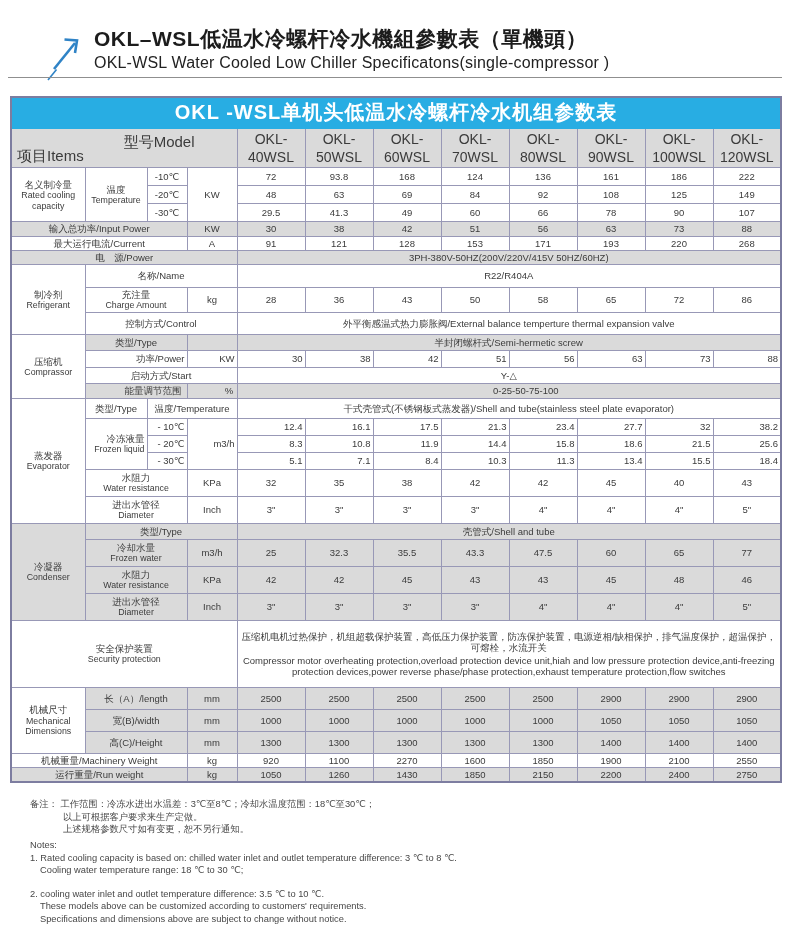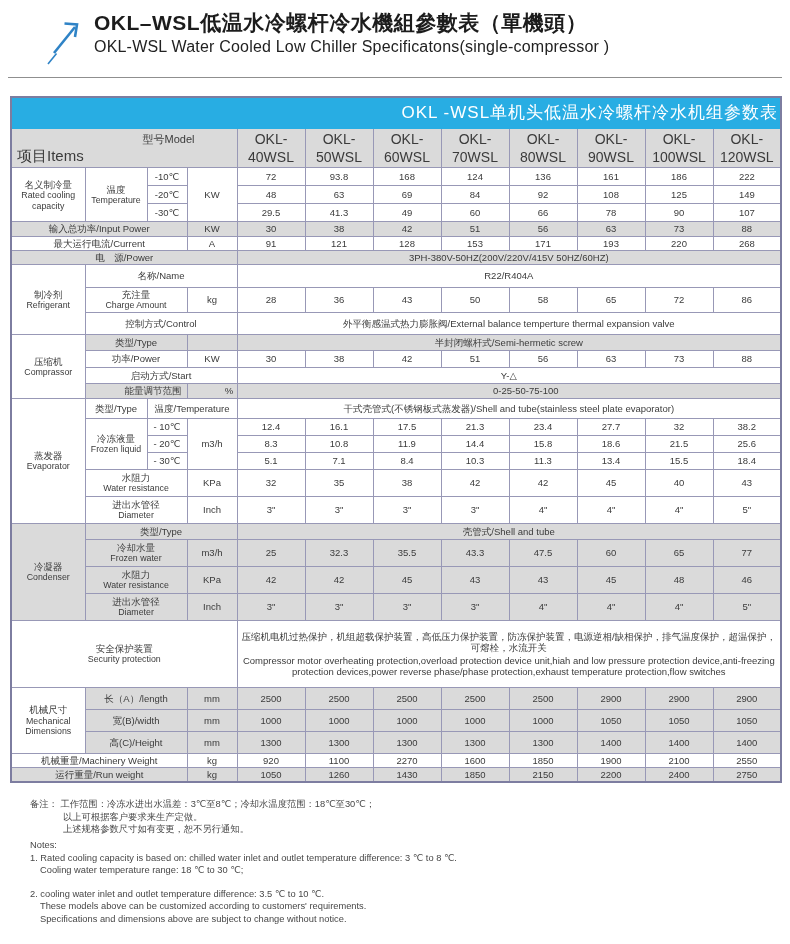--- a/index.html
+++ b/index.html
@@ -1,52 +1,52 @@
 <!DOCTYPE html>
 <html><head>
 <meta charset="utf-8">
 <style>
   html,body{margin:0;padding:0;background:#ffffff;}
   .page{position:relative;width:790px;height:944px;overflow:hidden;background:#fff;
         font-family:"Liberation Sans","DejaVu Sans",sans-serif;color:#3b3b3b;}
   
-  .hdr{position:absolute;top:10px;left:46px;display:flex;align-items:flex-start;}
+  .hdr{position:absolute;top:26px;left:46px;display:flex;align-items:flex-start;}
   .logo{width:44px;height:52px;margin-top:4px;}
   .titles{margin-left:4px;}
   .t-cn{font-size:21px;font-weight:bold;color:#1c1c1c;letter-spacing:0.5px;line-height:1.25;}
   .t-en{font-size:16px;color:#222;letter-spacing:0.2px;line-height:1.3;margin-top:1px;}
   .rule{position:absolute;top:77px;left:8px;width:774px;height:1px;background:#8f8f8f;}
   
   .spec{position:absolute;top:96px;left:10px;width:770px;border-collapse:collapse;table-layout:fixed;
         border:2px solid #7d7da0;}
   .spec td{border:1px solid #9898b6;text-align:center;vertical-align:middle;
            font-size:9.5px;line-height:1.18;padding:1px 2px;overflow:hidden;color:#3b3b3b;}
-  .banner td{background:#28ade3;border-color:#28ade3;color:#fff;font-size:17px;font-weight:normal;
-             letter-spacing:1px;height:28px;text-align:right;}
+  .banner td{background:#28ade3;border-color:#28ade3;color:#fff;font-size:20px;font-weight:bold;
+             letter-spacing:1px;height:28px;}
   .gr td{background:#dadada;}
   .w{background:#ffffff !important;}
   .g{background:#dadada;}
   .small{font-size:8.8px;}
   .lab div{line-height:1.2;}
   
   .corner{position:relative;background:#d9d9d9;
     background-image:linear-gradient(to bottom right,transparent calc(50% - 0.6px),
       #9898b6 calc(50% - 0.6px),#9898b6 calc(50% + 0.6px),transparent calc(50% + 0.6px));}
   .c-items{position:absolute;left:5px;bottom:3px;font-size:15px;}
-  .c-model{position:absolute;right:42px;top:4px;font-size:11px;}
+  .c-model{position:absolute;right:42px;top:4px;font-size:15px;}
   .model div{font-size:14px;line-height:1.3;}
   
   .rH td{height:30px;}
   .r18 td{height:15px;}
   .r14 td{height:11px;}
   .r24 td{height:20px;}
   .r26 td{height:22px;}
   .r23 td{height:19px;}
   .r16 td{height:13px;}
-  .r17 td{height:14px;}
+  .r17 td{height:14px;text-align:right;}
   .r15 td{height:12px;padding-left:36px;}
   .r21 td{height:17px;}
   .r30 td{height:24px;}
   .r76 td{height:64px;}
   .r12 td{height:10px;}
   .rM td{height:19px;}
   .sec-text{text-align:left;font-size:8.8px;line-height:1.55;padding:3px 8px;}
   .sec-text .en{margin-top:2px;}
   
   .notes{position:absolute;top:798px;left:30px;right:10px;font-size:9.3px;color:#474747;line-height:1.36;}

